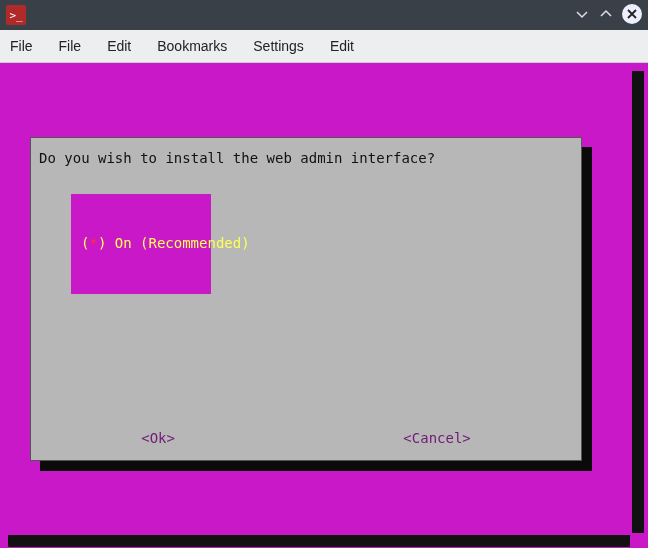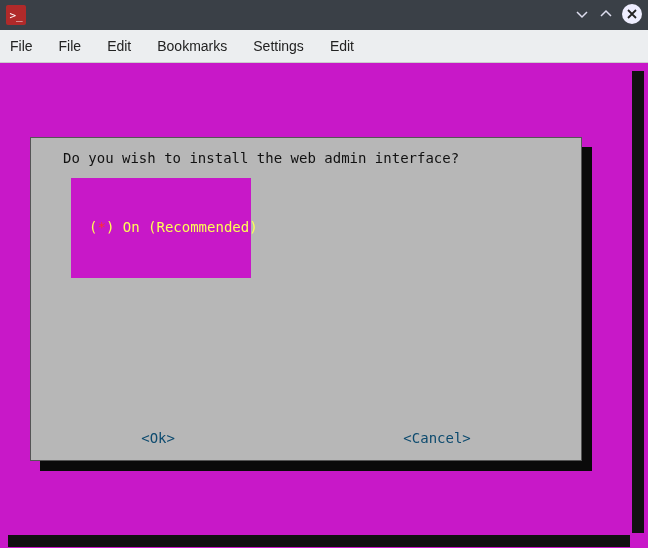--- a/index.html
+++ b/index.html
@@ -87,40 +87,40 @@
     left:30px; top:74px;
     width:552px; height:324px;
     background:#b7b7b7;
     border:1px solid #555;
     font-family: "DejaVu Sans Mono","Liberation Mono",monospace;
     font-size:14px;
     color:#111;
   }
   .dialog .prompt {
     position:absolute;
-    left:32px; top:12px;
+    left:8px; top:12px;
     white-space:pre;
   }
   .options-box {
     position:absolute;
-    left:40px; top:40px;
-    width:180px; height:100px;
+    left:40px; top:56px;
+    width:140px; height:100px;
     background:#c818c8;
     color:#ffff55;
-    padding:4px 18px;
+    padding:4px 10px;
     white-space:pre;
     line-height:18px;
   }
   .options-box .star { color:#ff3030; }
   .dlg-buttons {
     position:absolute;
     bottom:14px; left:0; right:0;
     display:flex;
     justify-content:space-around;
-    color:#0c4a6e;
+    color:#701a75;
     white-space:pre;
     gap:8px;
   }
 </style>
 </head>
 <body>
 
 <div class="titlebar">
   <div class="app-icon">&gt;_</div>
   <div class="win-controls">

